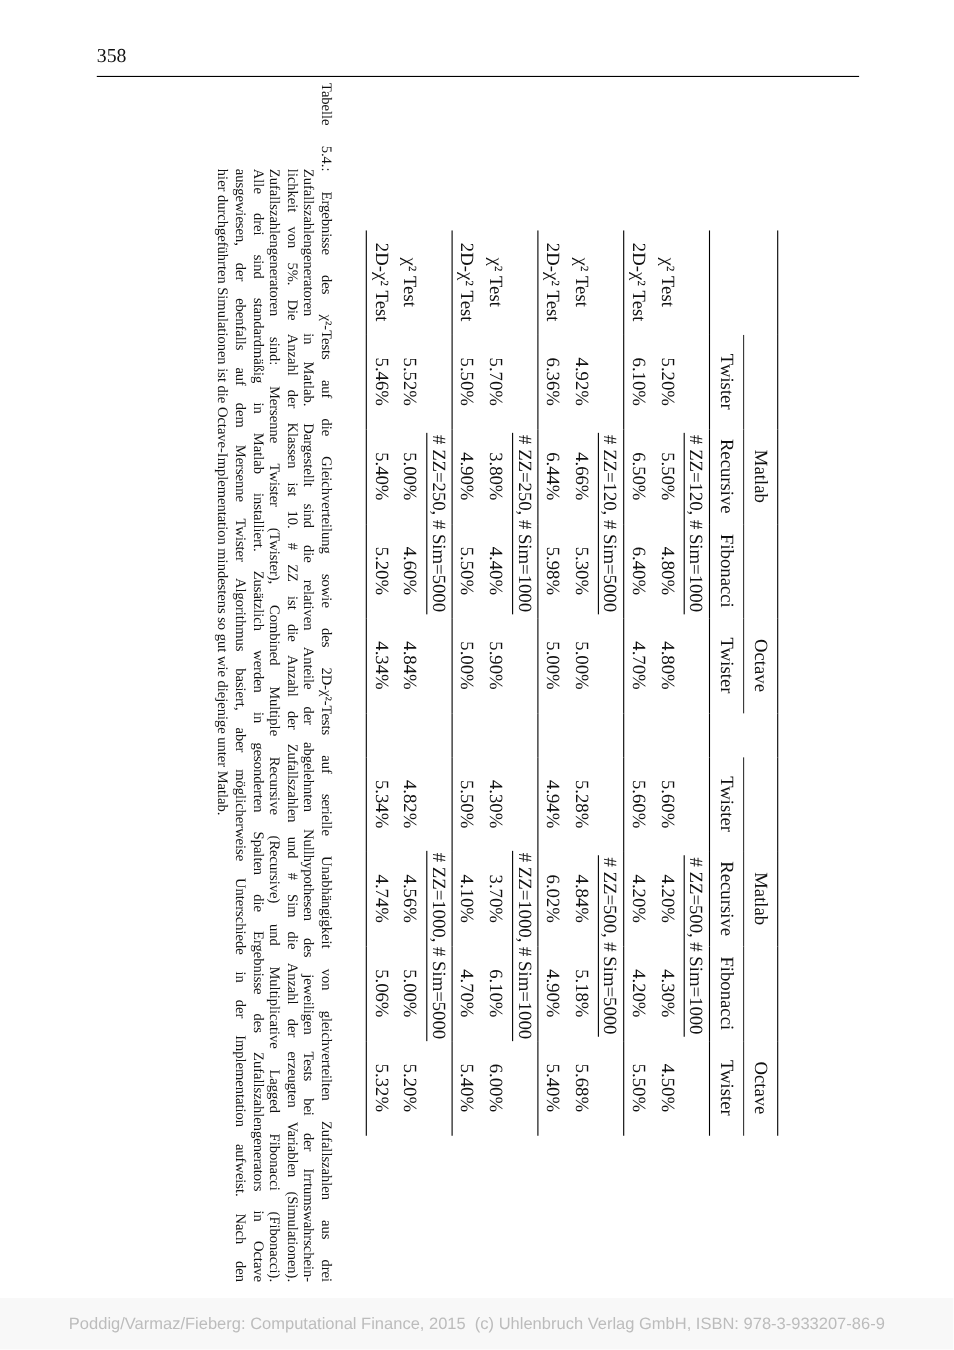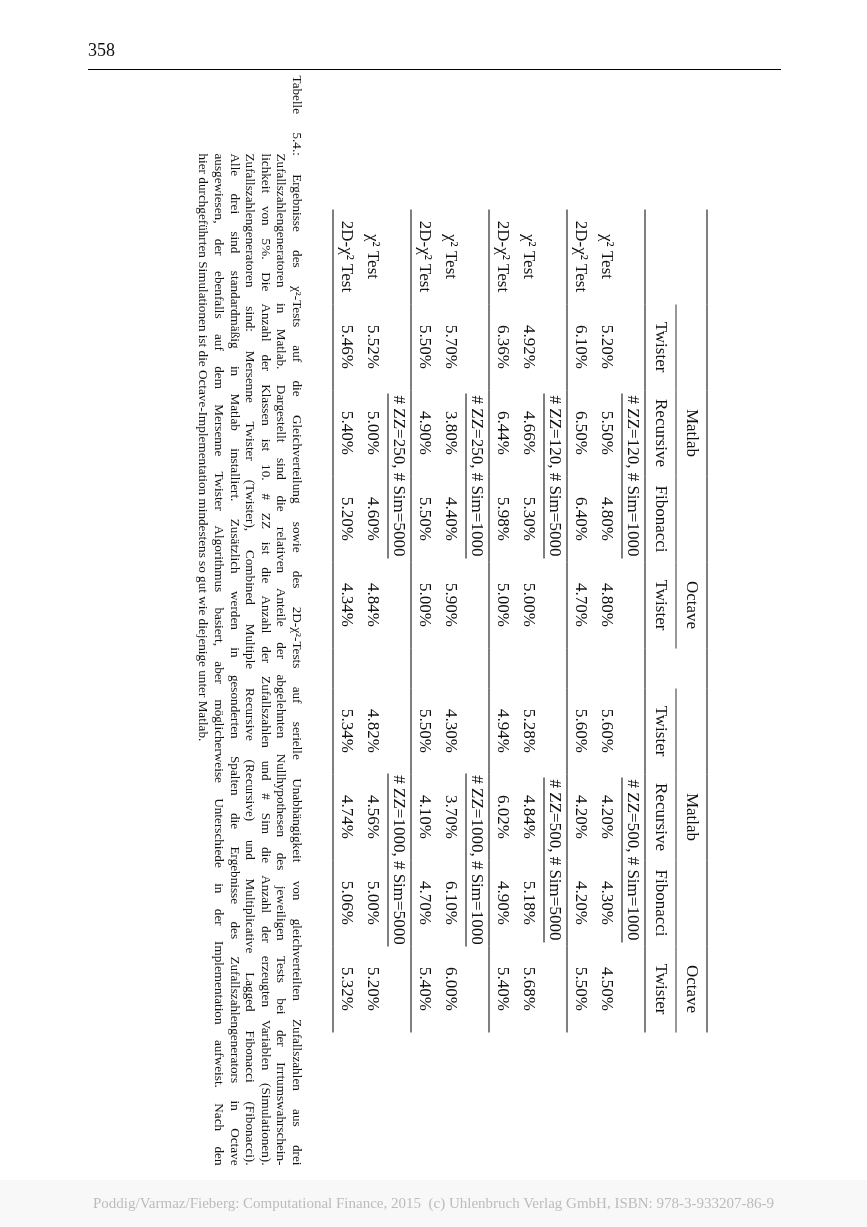--- a/index.html
+++ b/index.html
@@ -60,21 +60,21 @@
   .capline{display:block;text-align:justify;text-align-last:justify;}
   .capline.indent{padding-left:78px;}
   .capline.lastline{text-align:left;text-align-last:left;}
   
   #pagefoot{
     position:absolute;left:0;bottom:0;width:867px;height:47px;
     background:#f8f8f8;
     display:flex;align-items:center;justify-content:center;
   }
   #pagefoot span{
-    font-family:Liberation Serif, serif;
+    font-family:Liberation Sans, sans-serif;
     font-size:15px;color:#bcbcbc;white-space:pre;
   }
 </style>
 </head>
 <body>
 
 <div id="page">
 
   <div id="pagehead">
     <span>358</span>

